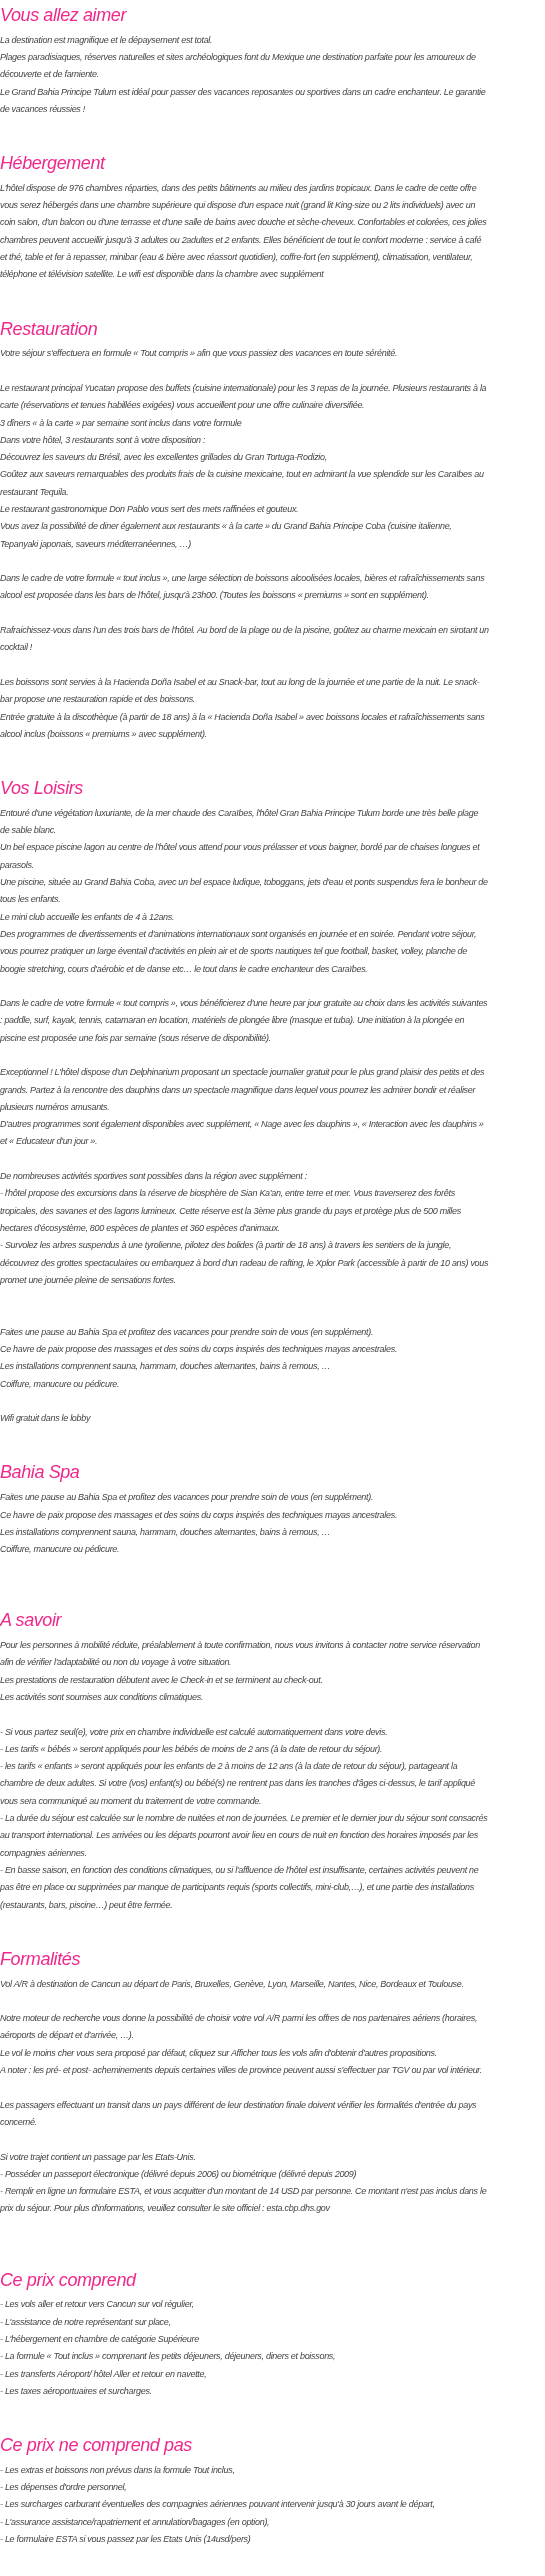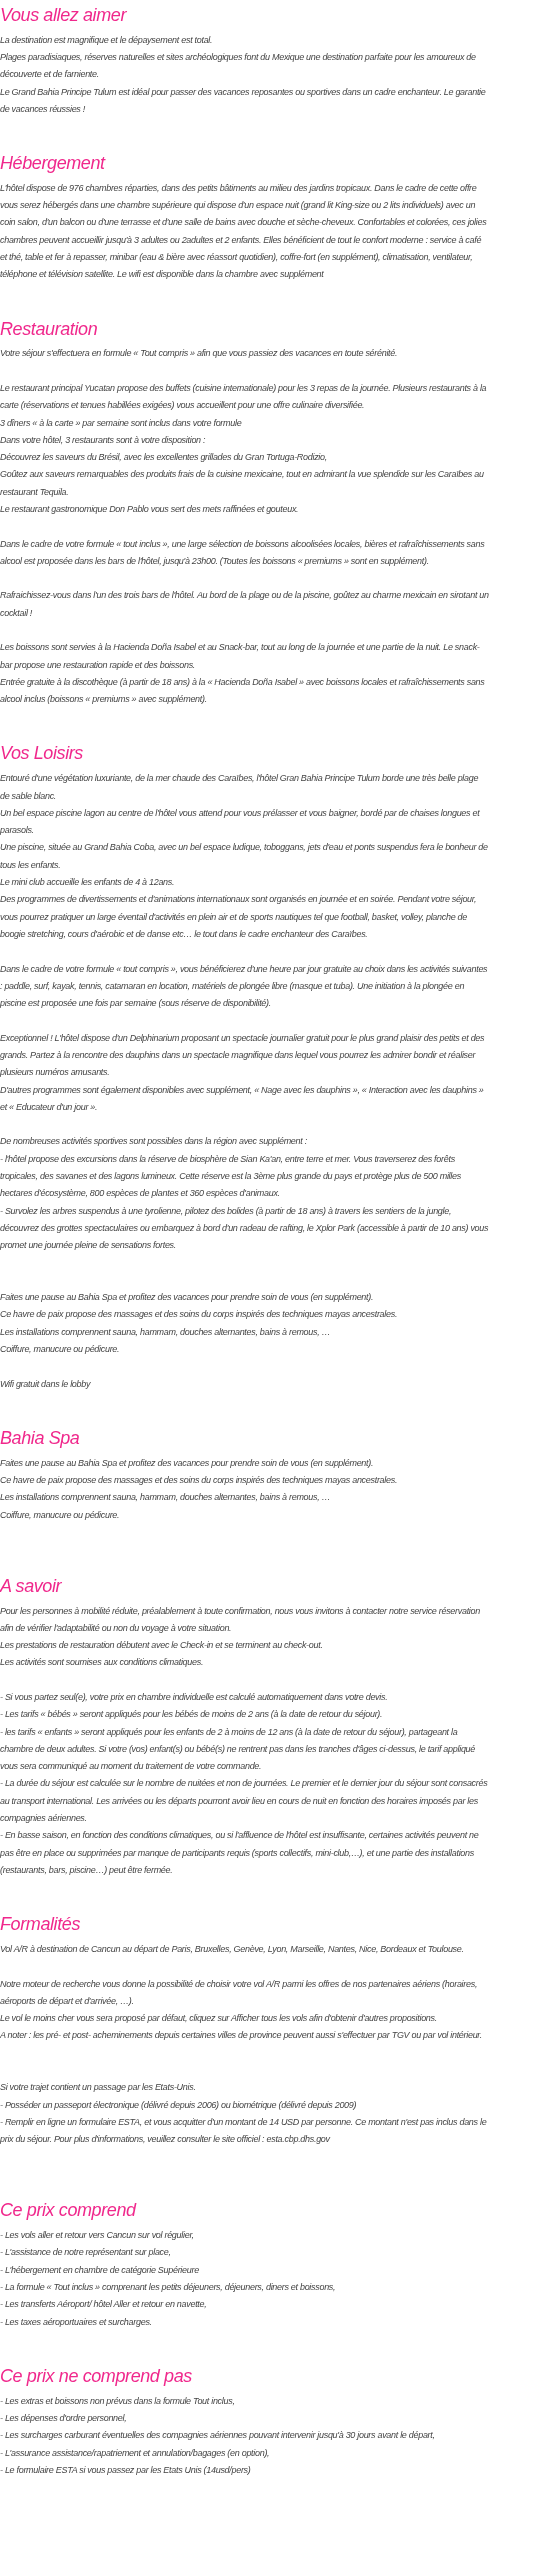--- a/index.html
+++ b/index.html
@@ -60,20 +60,21 @@
     <h2 class="section-title">Restauration</h2>
     <div class="body-text">
         <p>Votre séjour s'effectuera en formule « Tout compris » afin que vous passiez des vacances en toute sérénité.</p>
         <p class="blank"></p>
         <p>Le restaurant principal Yucatan propose des buffets (cuisine internationale) pour les 3 repas de la journée. Plusieurs restaurants à la carte (réservations et tenues habillées exigées) vous accueillent pour une offre culinaire diversifiée.</p>
         <p>3 dîners « à la carte » par semaine sont inclus dans votre formule</p>
         <p>Dans votre hôtel, 3 restaurants sont à votre disposition :</p>
         <p>Découvrez les saveurs du Brésil, avec les excellentes grillades du Gran Tortuga-Rodizio,</p>
         <p>Goûtez aux saveurs remarquables des produits frais de la cuisine mexicaine, tout en admirant la vue splendide sur les Caraïbes au restaurant Tequila.</p>
         <p>Le restaurant gastronomique Don Pablo vous sert des mets raffinées et gouteux.</p>
+        <p>Vous avez la possibilité de diner également aux restaurants « à la carte » du Grand Bahia Principe Coba (cuisine italienne, Tepanyaki japonais, saveurs méditerranéennes, …)</p>
         <p class="blank"></p>
         <p>Dans le cadre de votre formule « tout inclus », une large sélection de boissons alcoolisées locales, bières et rafraîchissements sans alcool est proposée dans les bars de l'hôtel, jusqu'à 23h00. (Toutes les boissons « premiums » sont en supplément).</p>
         <p class="blank"></p>
         <p>Rafraichissez-vous dans l'un des trois bars de l'hôtel. Au bord de la plage ou de la piscine, goûtez au charme mexicain en sirotant un cocktail !</p>
         <p class="blank"></p>
         <p>Les boissons sont servies à la Hacienda Doña Isabel et au Snack-bar, tout au long de la journée et une partie de la nuit. Le snack-bar propose une restauration rapide et des boissons.</p>
         <p>Entrée gratuite à la discothèque (à partir de 18 ans) à la « Hacienda Doña Isabel » avec boissons locales et rafraîchissements sans alcool inclus (boissons « premiums » avec supplément).</p>
       </div>
     <div class="gap-after"></div>
   </section>
@@ -136,20 +137,21 @@
 
   <section class="section">
     <h2 class="section-title">Formalités</h2>
     <div class="body-text">
         <p>Vol A/R à destination de Cancun au départ de Paris, Bruxelles, Genève, Lyon, Marseille, Nantes, Nice, Bordeaux et Toulouse.</p>
         <p class="blank"></p>
         <p>Notre moteur de recherche vous donne la possibilité de choisir votre vol A/R parmi les offres de nos partenaires aériens (horaires, aéroports de départ et d'arrivée, …).</p>
         <p>Le vol le moins cher vous sera proposé par défaut, cliquez sur Afficher tous les vols afin d'obtenir d'autres propositions.</p>
         <p>A noter : les pré- et post- acheminements depuis certaines villes de province peuvent aussi s'effectuer par TGV ou par vol intérieur.</p>
         <p class="blank"></p>
+        <p>Les passagers effectuant un transit dans un pays différent de leur destination finale doivent vérifier les formalités d'entrée du pays concerné.</p>
         <p class="blank"></p>
         <p>Si votre trajet contient un passage par les Etats-Unis.</p>
         <p>- Posséder un passeport électronique (délivré depuis 2006) ou biométrique (délivré depuis 2009)</p>
         <p>- Remplir en ligne un formulaire ESTA, et vous acquitter d'un montant de 14 USD par personne. Ce montant n'est pas inclus dans le prix du séjour. Pour plus d'informations, veuillez consulter le site officiel : esta.cbp.dhs.gov</p>
       </div>
     <div class="gap-after" style="height:47px"></div>
   </section>
 
   <section class="section">
     <h2 class="section-title">Ce prix comprend</h2>

